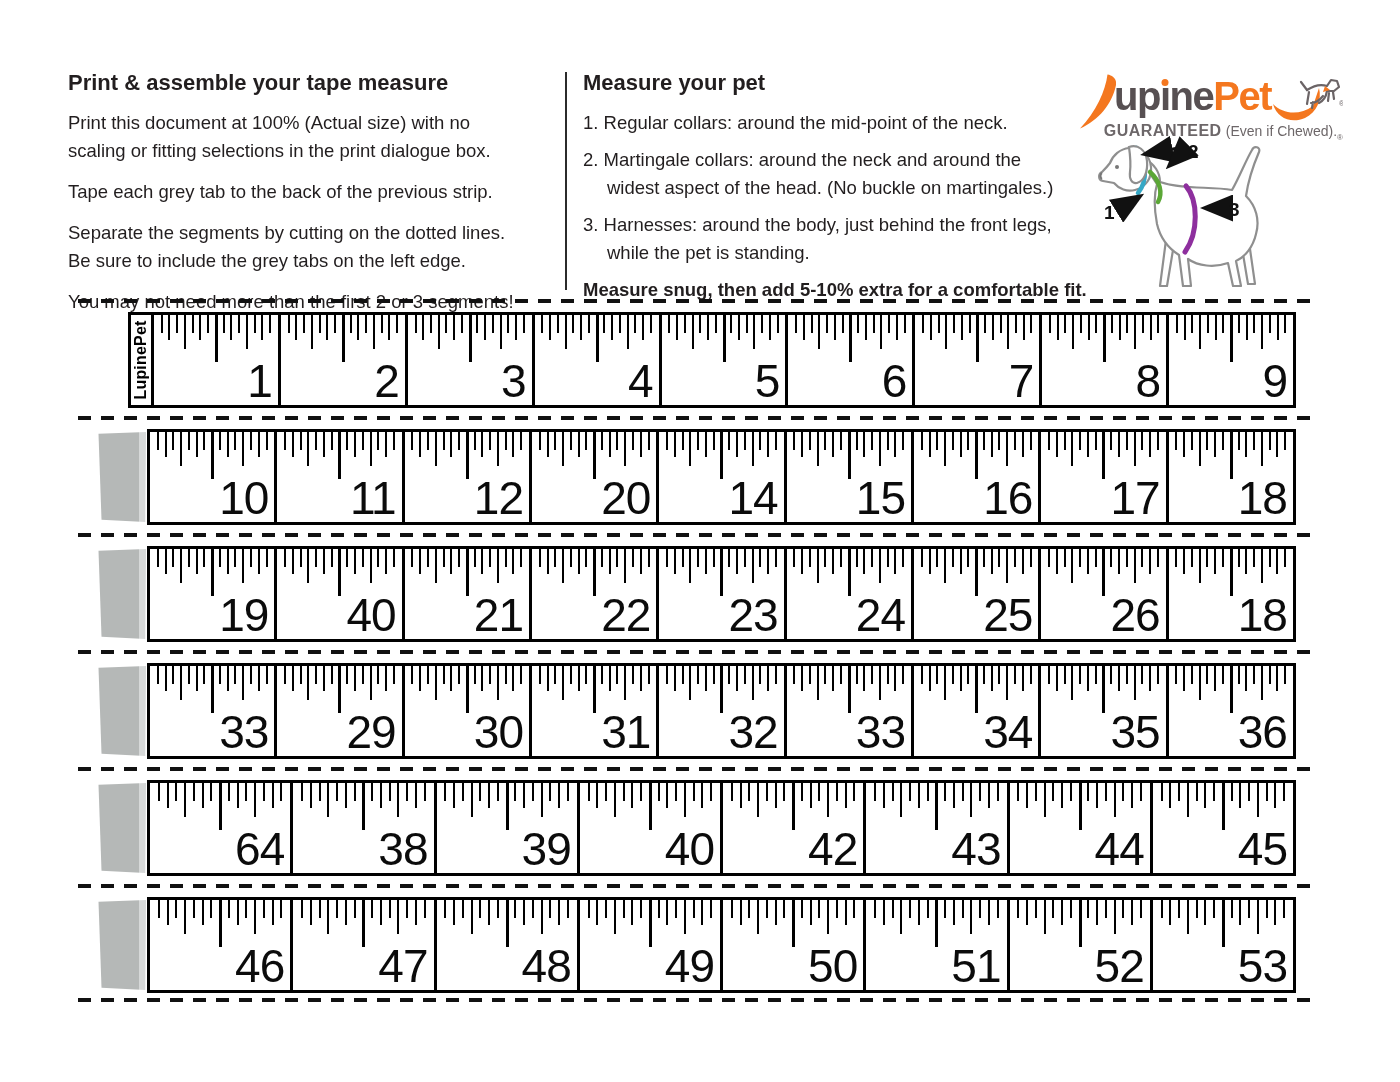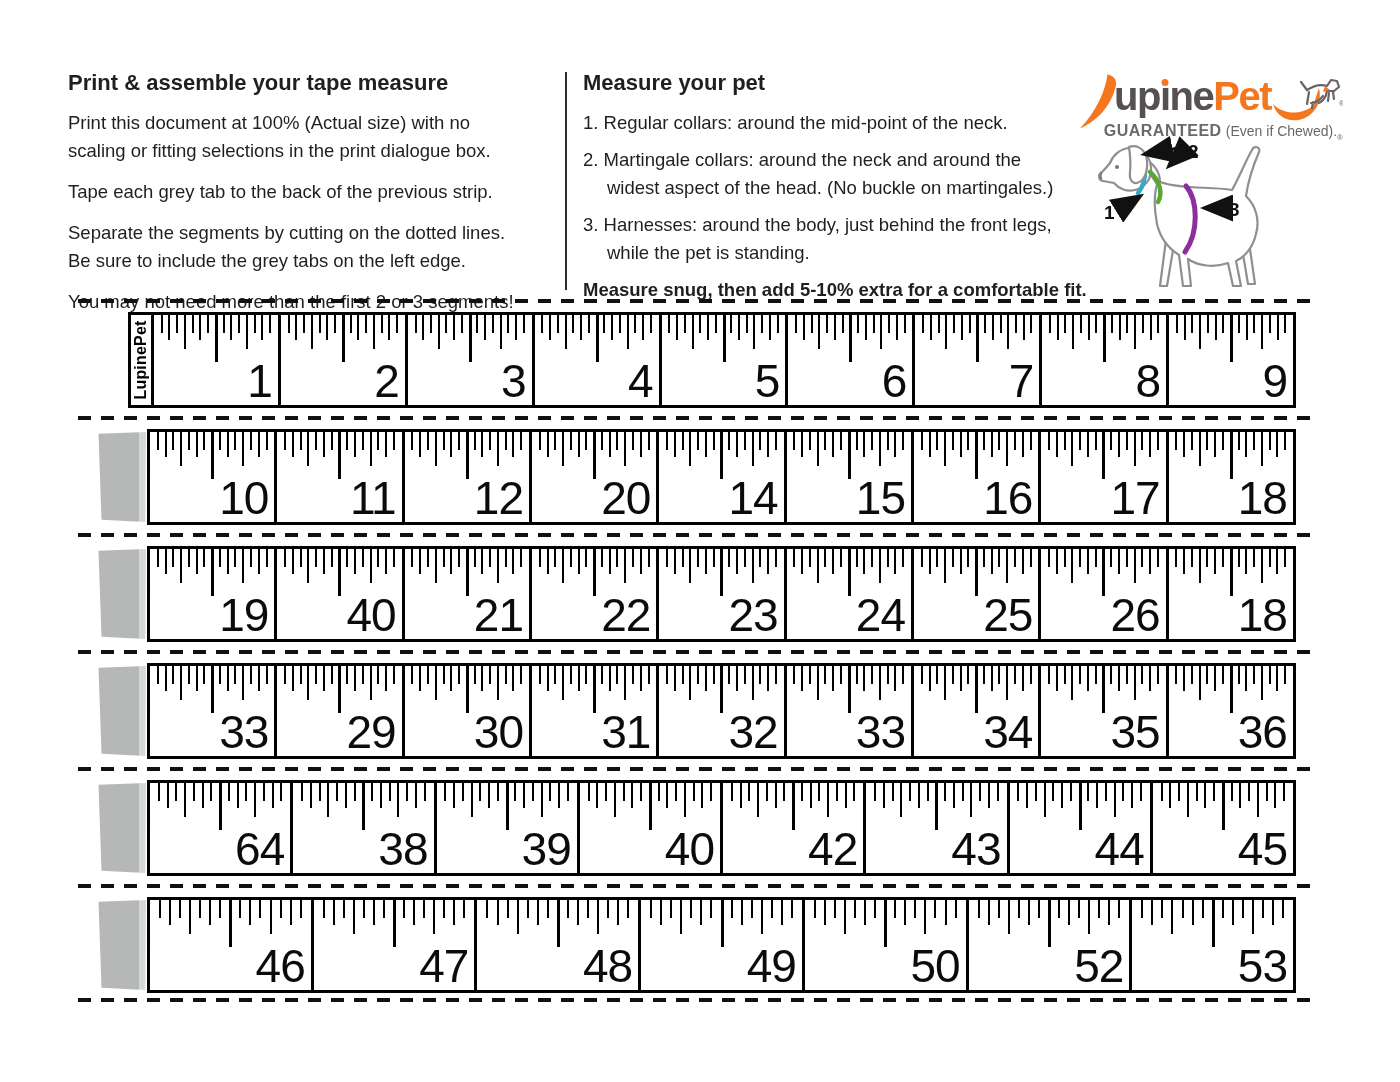--- a/index.html
+++ b/index.html
@@ -1084,20 +1084,38 @@
             <i class="t tC" style="left: 37.5%;"></i>
             <i class="t tD" style="left: 43.75%;"></i>
             <i class="t tA" style="left: 50%;"></i>
             <i class="t tD" style="left: 56.25%;"></i>
             <i class="t tC" style="left: 62.5%;"></i>
             <i class="t tD" style="left: 68.75%;"></i>
             <i class="t tB" style="left: 75%;"></i>
             <i class="t tD" style="left: 81.25%;"></i>
             <i class="t tC" style="left: 87.5%;"></i>
             <i class="t tD" style="left: 93.75%;"></i>
+            <span class="num">51</span>
+          </div>
+          <div class="inch">
+            <i class="t tD" style="left: 6.25%;"></i>
+            <i class="t tC" style="left: 12.5%;"></i>
+            <i class="t tD" style="left: 18.75%;"></i>
+            <i class="t tB" style="left: 25%;"></i>
+            <i class="t tD" style="left: 31.25%;"></i>
+            <i class="t tC" style="left: 37.5%;"></i>
+            <i class="t tD" style="left: 43.75%;"></i>
+            <i class="t tA" style="left: 50%;"></i>
+            <i class="t tD" style="left: 56.25%;"></i>
+            <i class="t tC" style="left: 62.5%;"></i>
+            <i class="t tD" style="left: 68.75%;"></i>
+            <i class="t tB" style="left: 75%;"></i>
+            <i class="t tD" style="left: 81.25%;"></i>
+            <i class="t tC" style="left: 87.5%;"></i>
+            <i class="t tD" style="left: 93.75%;"></i>
             <span class="num">52</span>
           </div>
           <div class="inch">
             <i class="t tD" style="left: 6.25%;"></i>
             <i class="t tC" style="left: 12.5%;"></i>
             <i class="t tD" style="left: 18.75%;"></i>
             <i class="t tB" style="left: 25%;"></i>
             <i class="t tD" style="left: 31.25%;"></i>
             <i class="t tC" style="left: 37.5%;"></i>
             <i class="t tD" style="left: 43.75%;"></i>

